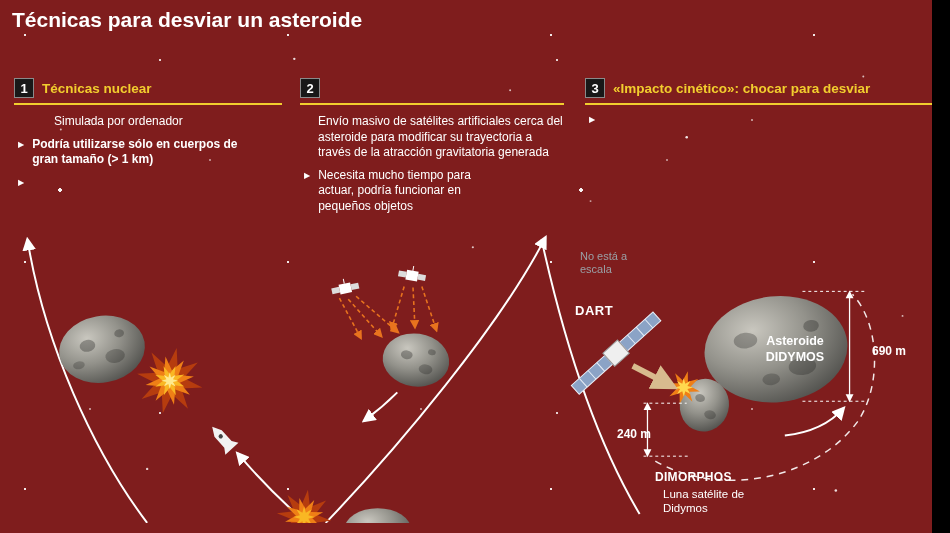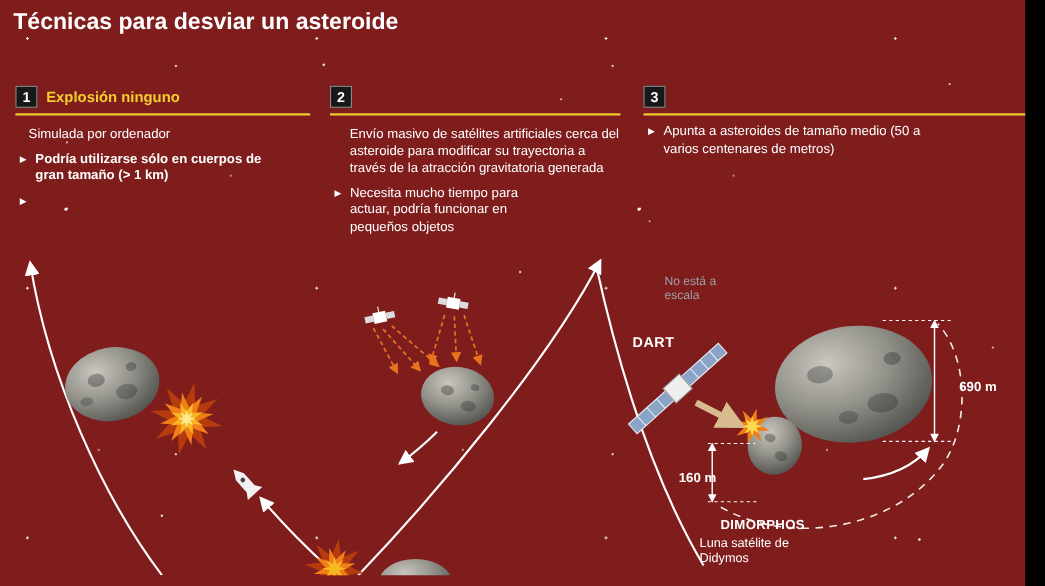--- a/index.html
+++ b/index.html
@@ -18,37 +18,37 @@
   .subtitle{position:absolute;left:12px;top:46px;font-size:12.5px;font-weight:bold;z-index:3;}
   .col{position:absolute;top:78px;z-index:3;}
   .col1{left:14px;width:268px;}
   .col2{left:300px;width:264px;}
   .col3{left:585px;width:352px;}
   .sec-head{display:flex;align-items:center;gap:8px;border-bottom:2px solid #f2ce2e;padding-bottom:5px;}
   .num{width:18px;height:18px;border:1px solid #8a8a8a;background:#181818;color:#fff;
        font-weight:bold;font-size:13px;display:flex;align-items:center;justify-content:center;flex:0 0 auto;}
   .sec-title{color:#f2ce2e;font-weight:bold;font-size:13.5px;white-space:nowrap;}
   .intro{margin:9px 0 4px 18px;font-size:12px;line-height:1.3;}
-  .col1 .intro{margin-left:12px;}
+  .col1 .intro{margin-left:40px;}
   .col2 .intro,.col3 .intro{max-width:246px;}
   .bullet{display:flex;gap:8px;margin:7px 0 0 4px;font-size:12px;line-height:1.3;}
   .bullet .marker{font-size:8px;margin-top:3px;flex:0 0 auto;}
   .col1 .bullet .btext{max-width:226px;font-weight:bold;}
   .col2 .bullet .btext{max-width:184px;}
   .col3 .bullet .btext{max-width:250px;}
   .lbl{position:absolute;z-index:3;}
-  .scale-note{left:604px;top:250px;width:54px;color:#9aa0a6;font-size:11px;line-height:1.2;}
+  .scale-note{left:580px;top:250px;width:54px;color:#9aa0a6;font-size:11px;line-height:1.2;}
   .dart-label{left:575px;top:303px;font-weight:bold;font-size:13px;letter-spacing:.5px;}
   .didymos-label{left:745px;top:333px;width:100px;text-align:center;font-weight:bold;
                  font-size:12.5px;line-height:1.3;}
   .didymos-label span{display:block;}
   .d780{left:872px;top:344px;font-weight:bold;font-size:12px;}
   .d160{left:617px;top:427px;font-weight:bold;font-size:12px;}
   .dimorphos-label{left:655px;top:470px;font-weight:bold;font-size:12px;letter-spacing:.3px;}
-  .dimorphos-sub{left:636px;top:487px;width:90px;font-size:11.5px;line-height:1.25;}
+  .dimorphos-sub{left:663px;top:487px;width:90px;font-size:11.5px;line-height:1.25;}
 </style>
 </head>
 <body>
 
 <div class="stage">
   <div class="stars"></div>
 
   <svg class="art" viewBox="0 0 950 533">
     <defs>
       <radialGradient id="rock" cx="35%" cy="30%" r="85%">
@@ -183,21 +183,21 @@
       <line x1="656" y1="411" x2="700" y2="411" stroke-width="1" stroke-dasharray="3 3"></line>
       <line x1="656" y1="465" x2="702" y2="465" stroke-width="1" stroke-dasharray="3 3"></line>
     </g>
   </svg>
 
   <h1 class="title">Técnicas para desviar un asteroide</h1>
 
   <section class="col col1">
     <div class="sec-head">
       <span class="num">1</span>
-      <span class="sec-title">Explosión ninguno</span>
+      <span class="sec-title">Técnicas nuclear</span>
     </div>
     <p class="intro">Simulada por ordenador</p>
     <div class="bullet">
       <span class="marker">▶</span>
       <span class="btext">Podría utilizarse sólo en cuerpos de gran tamaño (&gt; 1 km)</span>
     </div>
     <div class="bullet">
       <span class="marker">▶</span>
     </div>
   </section>
@@ -209,26 +209,30 @@
     <p class="intro">Envío masivo de satélites artificiales cerca del asteroide para modificar su trayectoria a través de la atracción gravitatoria generada</p>
     <div class="bullet">
       <span class="marker">▶</span>
       <span class="btext">Necesita mucho tiempo para actuar, podría funcionar en pequeños objetos</span>
     </div>
   </section>
 
   <section class="col col3">
     <div class="sec-head">
       <span class="num">3</span>
-    </div>
-    <div class="bullet">
-      <span class="marker">▶</span>
-      <span class="btext">Apunta a asteroides de tamaño medio (50 a varios centenares de metros)</span>
+      <span class="sec-title">«Impacto cinético»: chocar para desviar</span>
+    </div>
+    <div class="bullet">
+      <span class="marker">▶</span>
     </div>
   </section>
 
   <div class="lbl scale-note">No está a escala</div>
   <div class="lbl dart-label">DART</div>
+  <div class="lbl didymos-label">
+    <span>Asteroide</span>
+    <span>DIDYMOS</span>
+  </div>
   <div class="lbl d780">690 m</div>
-  <div class="lbl d160">160 m</div>
+  <div class="lbl d160">240 m</div>
   <div class="lbl dimorphos-label">DIMORPHOS</div>
   <div class="lbl dimorphos-sub">Luna satélite de Didymos</div>
 </div>
 
 </body></html>

